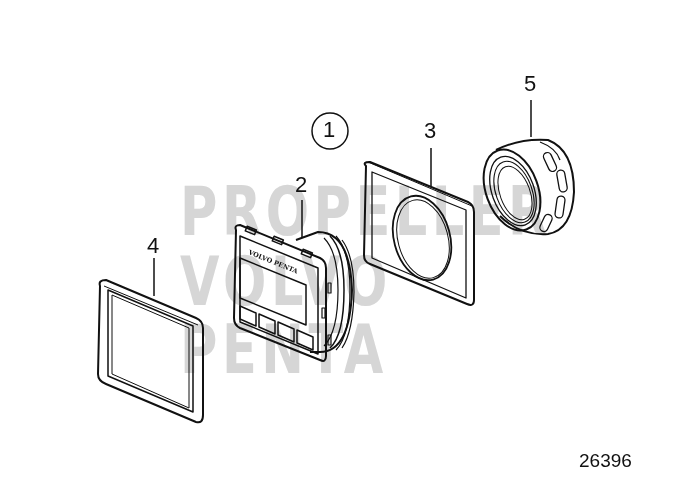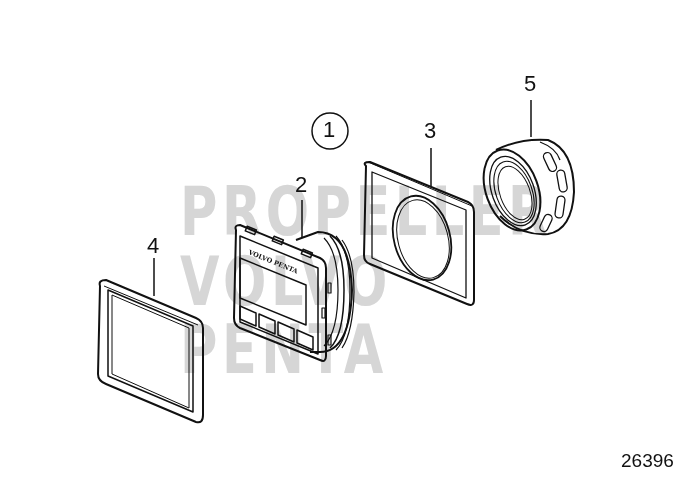--- a/index.html
+++ b/index.html
@@ -1,20 +1,20 @@
 <!DOCTYPE html>
 <html><head>
   <meta charset="utf-8">
   <style>
     html, body { margin: 0; padding: 0; background: #ffffff; }
     body { width: 700px; height: 494px; position: relative; overflow: hidden; font-family: "Liberation Sans", sans-serif; }
     #diagram { position: absolute; left: 0; top: 0; width: 700px; height: 494px; }
     .callout { position: absolute; font-size: 22px; color: #111; font-family: "Liberation Sans", sans-serif; line-height: 1; }
     .watermark { position: absolute; font-family: "DejaVu Sans", sans-serif; font-weight: bold; color: #cfcfcf; letter-spacing: 6px; font-size: 68px; line-height: 1; opacity: 0.85; transform: scaleX(0.75); transform-origin: left top; }
-    .figno { position: absolute; left: 579px; top: 450px; font-size: 19px; color: #111; font-family: "Liberation Sans", sans-serif; margin-left: 42px; }
+    .figno { position: absolute; left: 579px; top: 450px; font-size: 19px; color: #111; font-family: "Liberation Sans", sans-serif; }
     .brand { font-family: "DejaVu Serif", serif; font-weight: bold; font-size: 6.5px; fill: #111; }
   </style>
 </head>
 <body>
 
 <div>
 
   <div class="watermark" style="left:180px; top:178px;">PROPELLER</div>
   <div class="watermark" style="left:180px; top:248px;">VOLVO PENTA</div>
 

